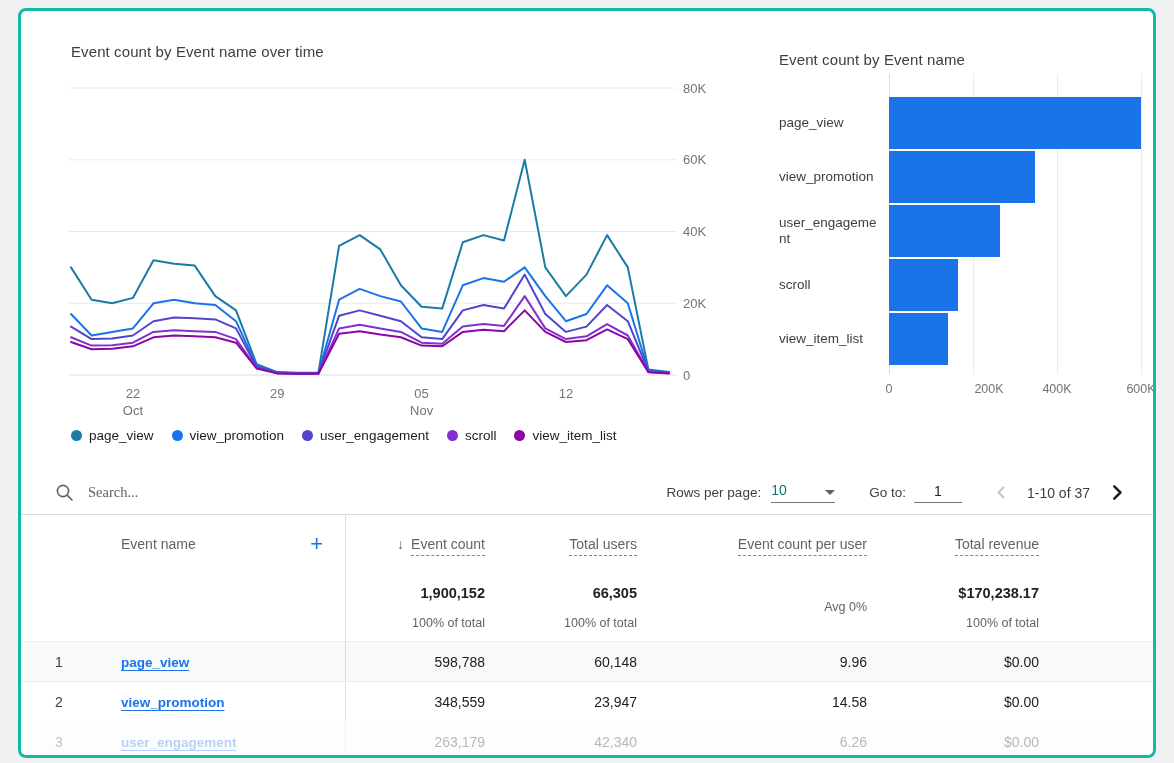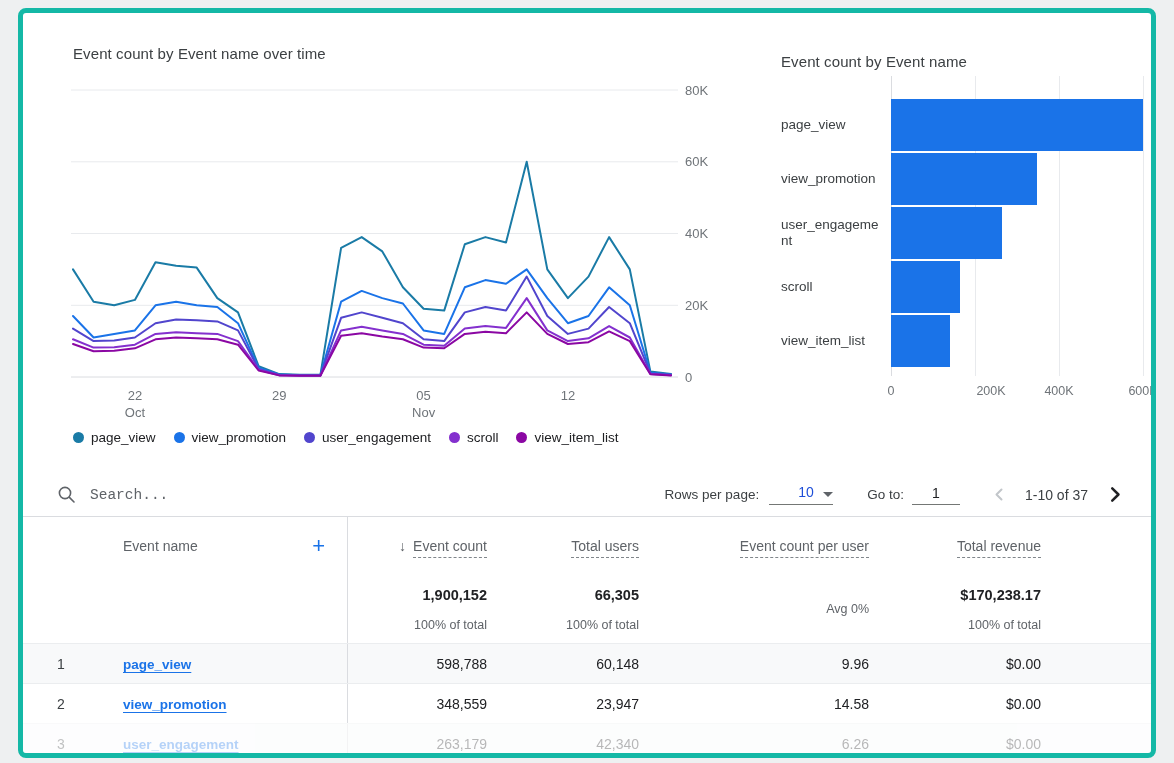--- a/index.html
+++ b/index.html
@@ -1,19 +1,19 @@
 <!DOCTYPE html>
 <html><head>
 <meta charset="utf-8">
 <style>
   * { box-sizing: border-box; margin: 0; padding: 0; }
   html,body { width:1174px; height:763px; overflow:hidden; background:#eef0f1;
     font-family:"Liberation Sans", sans-serif; color:#202124; }
   .card { position:absolute; left:18px; top:8px; width:1138px; height:750px;
-    background:#fff; border:5px solid #14b8a6; border-radius:8px; overflow:hidden; }
+    background:#fff; border:3px solid #14b8a6; border-radius:8px; overflow:hidden; }
 
   
   .charts-row { display:flex; padding:24px 30px 0 32px; height:460px; }
   .chart-title { font-size:15px; font-weight:400; color:#3c4043; letter-spacing:.1px; }
   .line-panel { width:660px; flex:none; }
   .line-panel .chart-title { margin:8px 0 14px 18px; }
   #line-svg { display:block; margin-left:16px; font-family:"Liberation Sans",sans-serif; }
   .legend { display:flex; align-items:center; gap:18px; margin:6px 0 0 18px; flex-wrap:wrap; }
   .legend-item { display:flex; align-items:center; gap:7px; font-size:13.5px; color:#202124; cursor:pointer; }
   .legend-dot { width:11px; height:11px; border-radius:50%; flex:none; }
@@ -30,27 +30,27 @@
   .vline { position:absolute; top:0; bottom:0; width:1px; }
   #bar-axis { position:relative; margin-left:110px; width:252px; height:18px; margin-top:16px;
     font-size:12.5px; color:#6f7479; }
   #bar-axis span { position:absolute; transform:translateX(-50%); }
 
   
   .toolbar { display:flex; align-items:center; height:44px; padding:0 26px 0 34px;
     border-bottom:1px solid #dadce0; }
   .search-box { display:flex; align-items:center; gap:14px; flex:1; }
   .search-box input { border:none; outline:none; font-size:14.5px; width:320px;
-    font-family:Liberation Mono, monospace; color:#4d7c0f; background:transparent; }
+    font-family:Liberation Serif, serif; color:#4d7c0f; background:transparent; }
   .search-box input::placeholder { color:#5f6368; }
   .tb-right { display:flex; align-items:center; margin-left:auto; }
   .tb-label { font-size:13.5px; color:#3c4043; }
   .rpp-select { display:flex; align-items:flex-end; justify-content:space-between; width:64px;
     margin-left:10px; border-bottom:1px solid #747775; padding-bottom:4px; cursor:pointer; }
-  .rpp-value { font-size:14px; color:#1d4ed8;margin-left:29px; }
+  .rpp-value { font-size:14px; color:#0f766e; }
   .tri-down { width:0; height:0; border-left:5px solid transparent; border-right:5px solid transparent;
     border-top:5px solid #5f6368; margin-bottom:3px; }
   .goto-label { margin-left:34px; }
   .goto-input { width:48px; margin-left:8px; border:none; border-bottom:1px solid #747775;
     outline:none; text-align:center; font-size:14px; font-family:inherit; color:#202124;
     padding-bottom:3px; background:transparent; }
   .pager { display:flex; align-items:center; margin-left:30px; gap:16px; }
   .pager-range { font-size:14px; color:#3c4043; }
   .chev { background:none; border:none; cursor:pointer; display:flex; align-items:center; padding:2px; }
 

